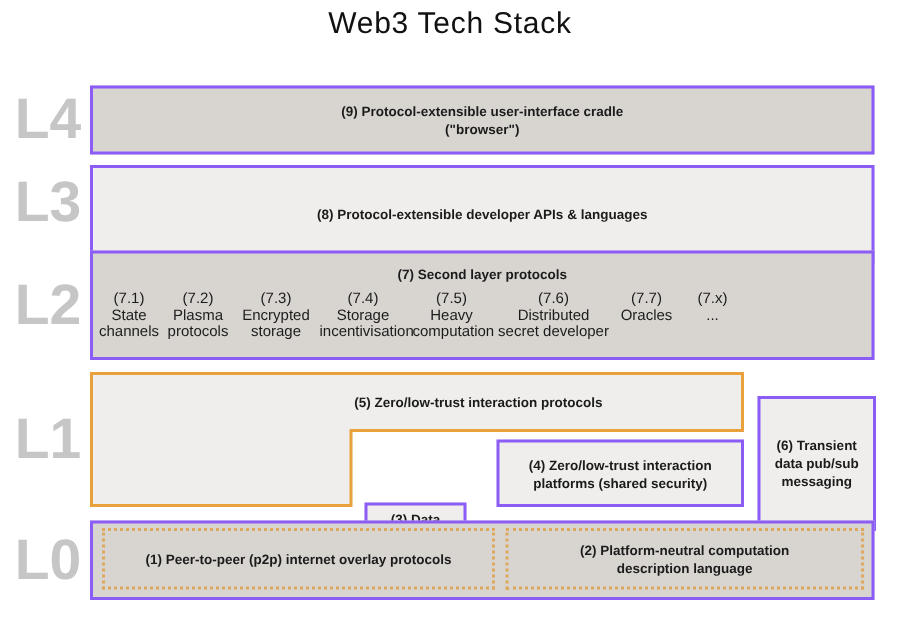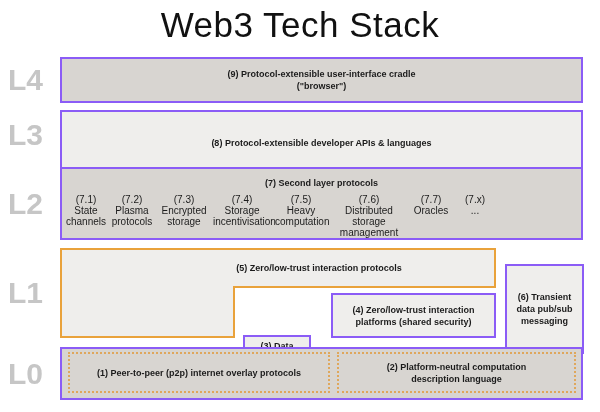--- a/index.html
+++ b/index.html
@@ -1,26 +1,26 @@
 <!DOCTYPE html>
 <html><head>
 <meta charset="utf-8">
 <style>
   html,body{margin:0;padding:0;background:#ffffff;}
   body{width:600px;height:412px;font-family:"Liberation Sans",sans-serif;-webkit-font-smoothing:antialiased;}
   .canvas{position:relative;width:600px;height:412px;background:#ffffff;overflow:hidden;}
 
   .title{
     position:absolute;left:0;top:5px;width:600px;text-align:center;
-    font-size:35px;font-weight:400;color:#111;letter-spacing:0.5px;
+    font-size:20px;font-weight:400;color:#111;letter-spacing:0.5px;
   }
 
   .llabel{
-    position:absolute;left:8px;width:48px;text-align:left;
-    font-size:30px;font-weight:bold;color:#c6c6c6;line-height:30px;
+    position:absolute;left:8px;width:48px;text-align:center;
+    font-size:38px;font-weight:bold;color:#c6c6c6;line-height:30px;
   }
   .llabel.l4{top:65px;}
   .llabel.l3{top:120px;}
   .llabel.l2{top:189px;}
   .llabel.l1{top:278px;}
   .llabel.l0{top:359px;}
 
   .box{
     position:absolute;box-sizing:border-box;border:2px solid #8b5cf6;
     display:flex;align-items:center;justify-content:center;text-align:center;
@@ -105,21 +105,21 @@
       <div class="b7-col c3">
         <span class="num">(7.3)</span><span>Encrypted storage</span>
       </div>
       <div class="b7-col c4">
         <span class="num">(7.4)</span><span>Storage incentivisation</span>
       </div>
       <div class="b7-col c5">
         <span class="num">(7.5)</span><span>Heavy computation</span>
       </div>
       <div class="b7-col c6">
-        <span class="num">(7.6)</span><span>Distributed storage management</span>
+        <span class="num">(7.6)</span><span>Distributed secret developer</span>
       </div>
       <div class="b7-col c7">
         <span class="num">(7.7)</span><span>Oracles</span>
       </div>
       <div class="b7-col c8">
         <span class="num">(7.x)</span><span>...</span>
       </div>
     </div>
   </div>
 

